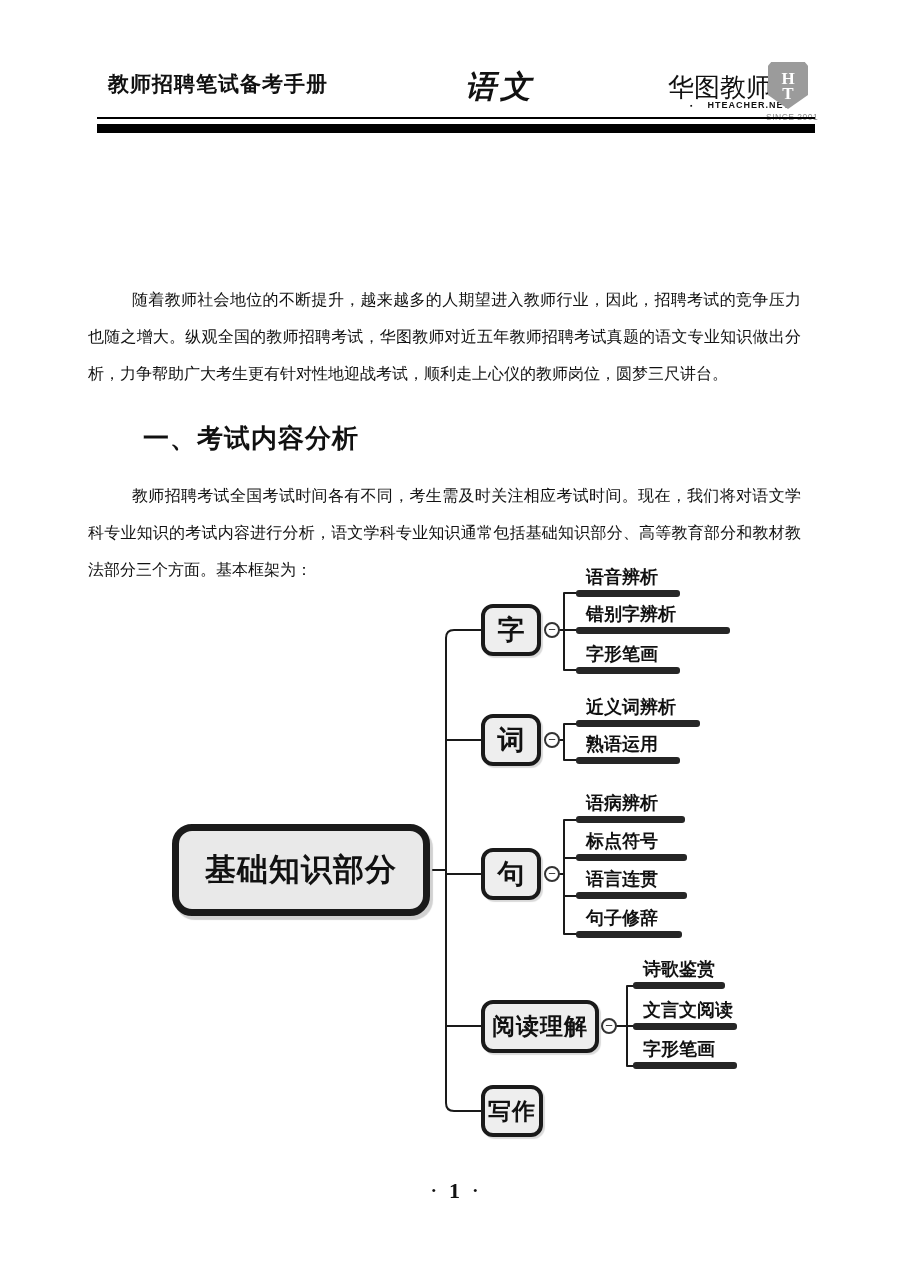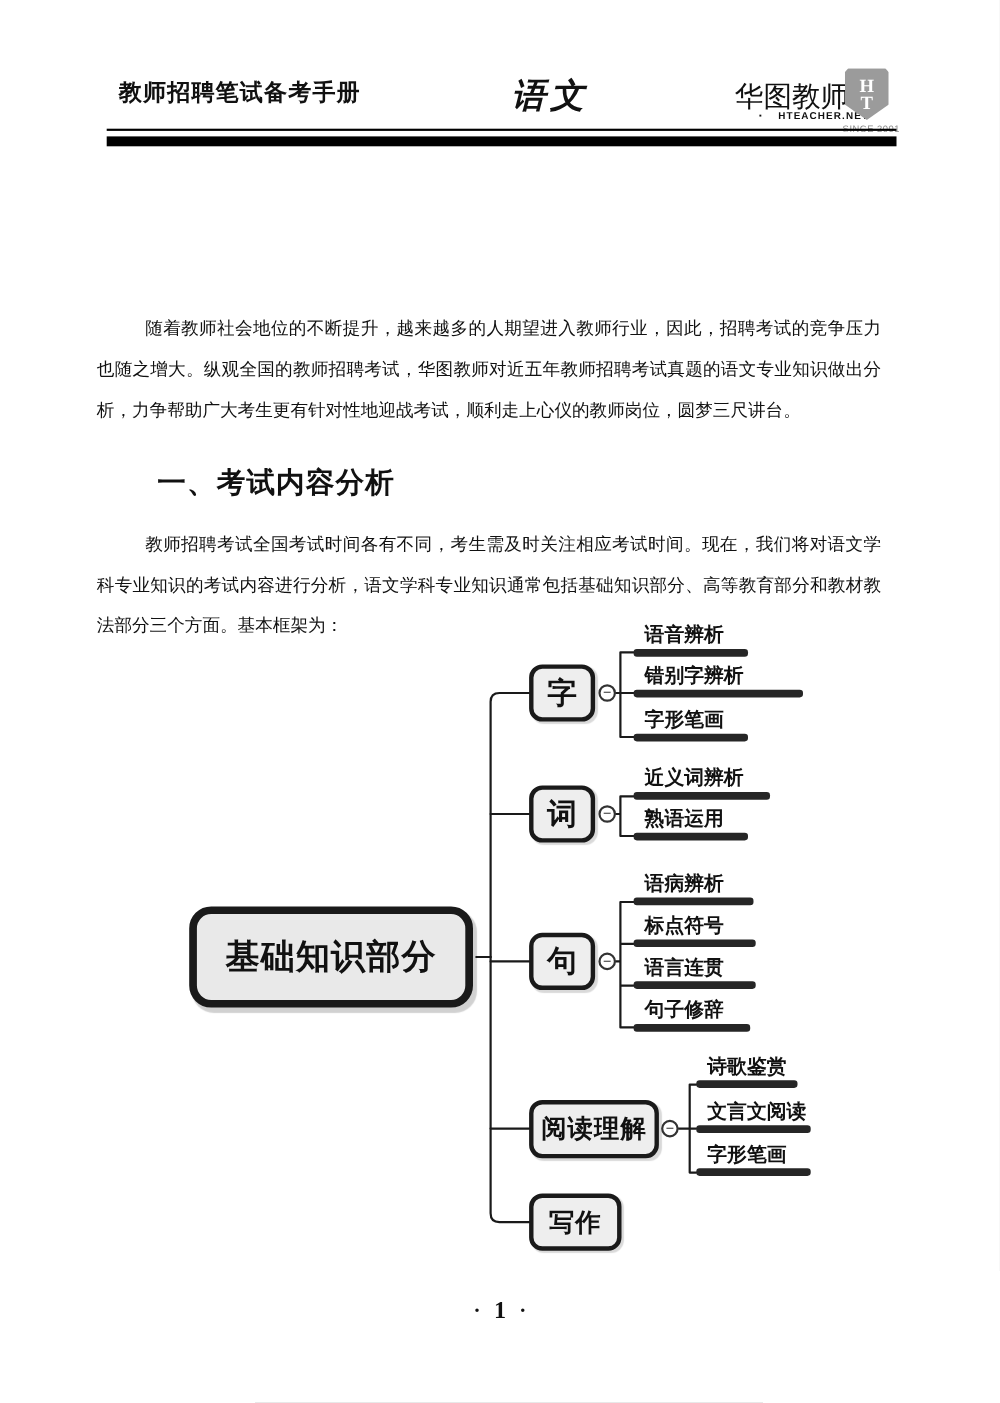--- a/index.html
+++ b/index.html
@@ -160,21 +160,21 @@
         <path d="M467 466 H477 M477 426 V506 M477 426 H483 M477 466 H483 M477 506 H483"></path>
       </g>
     </svg>
 
     <div class="root-node">基础知识部分</div>
 
     <div class="branch b-single" style="left:331px;top:44px;width:60px">字</div>
     <div class="branch b-single" style="left:331px;top:154px;width:60px">词</div>
     <div class="branch b-single" style="left:331px;top:288px;width:60px">句</div>
     <div class="branch b-multi" style="left:331px;top:440px;width:118px;height:53px">阅读理解</div>
-    <div class="branch b-multi" style="left:331px;top:525px;width:84px">写作</div>
+    <div class="branch b-multi" style="left:331px;top:525px;width:62px">写作</div>
 
     <div class="collapse" style="left:394px;top:62px">−</div>
     <div class="collapse" style="left:394px;top:172px">−</div>
     <div class="collapse" style="left:394px;top:306px">−</div>
     <div class="collapse" style="left:451px;top:458px">−</div>
 
     <div class="leaf" style="left:426px;top:5px;width:104px">
       <span class="leaf-label">语音辨析</span>
       <div class="leaf-bar"></div>
     </div>

